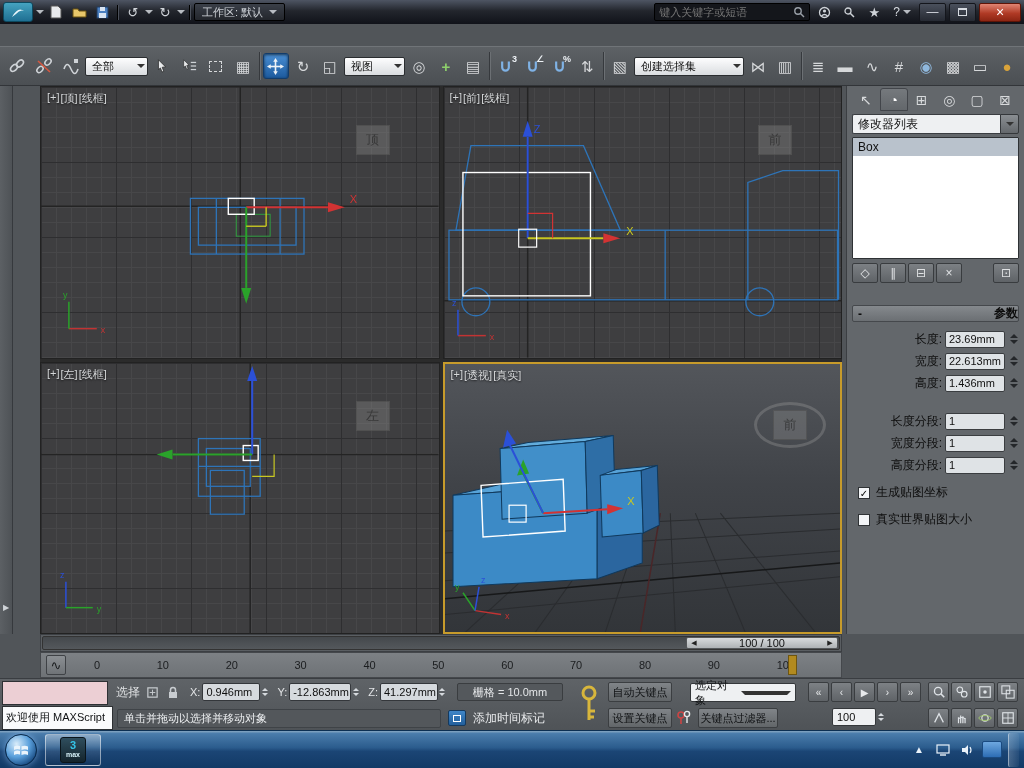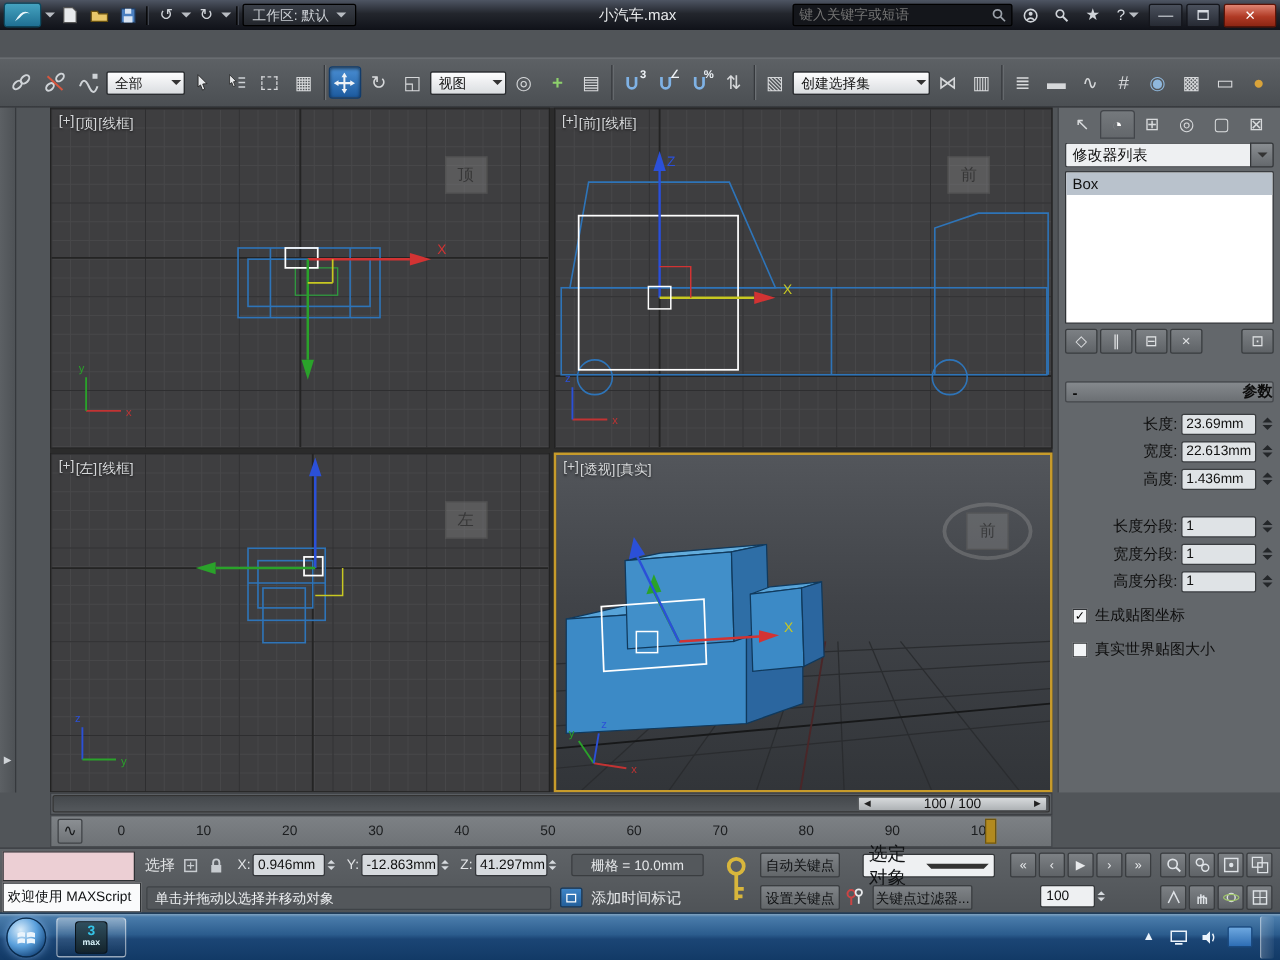--- a/index.html
+++ b/index.html
@@ -9,21 +9,21 @@
 .titlebar{position:absolute;left:0;top:0;width:100%;height:24px;background:linear-gradient(#4e5563,#23262d 45%,#101219);display:flex;align-items:center;padding:0 3px;gap:1px;z-index:40}
 .appbtn{width:30px;height:20px;border-radius:3px;background:linear-gradient(#45a3c0,#1f6f92);border:1px solid #0d4a60;display:flex;align-items:center;justify-content:center;margin-right:2px}
 .appbtn svg{display:block}
 .qbtn{width:22px;height:20px;display:flex;align-items:center;justify-content:center;color:#cfd3d8;font-size:13px;border-radius:2px}
 .tbsep{width:1px;height:15px;background:#000;box-shadow:1px 0 0 #4a4f59;margin:0 3px}
 .wsdrop{height:18px;display:flex;align-items:center;gap:6px;padding:0 7px;border:1px solid #000;border-radius:2px;background:linear-gradient(#3a3f48,#23262c);color:#cdd1d6;font-size:11px}
 .caret{width:0;height:0;border-left:4px solid transparent;border-right:4px solid transparent;border-top:4px solid #b8bcc2}
 .caretd{border-top-color:#333}
 .tbtitle{position:absolute;left:300px;width:420px;text-align:center;font-size:12px;color:#e9ebed;pointer-events:none}
 .tbright{margin-left:auto;display:flex;align-items:center;gap:3px}
-.searchbox{width:176px;height:18px;background:#14161b;border:1px solid #000;border-radius:2px;display:flex;align-items:center;padding:0 4px;gap:3px}
+.searchbox{width:156px;height:18px;background:#14161b;border:1px solid #000;border-radius:2px;display:flex;align-items:center;padding:0 4px;gap:3px}
 .searchbox input{flex:1;background:transparent;border:0;outline:0;color:#9aa0a8;font-size:11px;font-family:inherit;min-width:0}
 .winbtn{width:27px;height:19px;display:flex;align-items:center;justify-content:center;color:#d8dce2;font-size:12px;border-radius:2px;background:linear-gradient(#4a505c,#262a33);border:1px solid #14161c}
 .winbtn.close{width:42px;background:linear-gradient(#e08573,#b03a25 55%,#8c2513);border-color:#5e1407;color:#fff;font-size:14px}
 .maxglyph{width:9px;height:8px;border:1px solid #d8dce2;border-top-width:2px}
 .helpbtn{display:flex;align-items:center;gap:3px;padding:0 5px;height:19px;color:#d8dce2}
 
 .menubar{position:absolute;left:0;top:24px;width:100%;height:22px;background:linear-gradient(#4b5157,#33373c);border-bottom:1px solid #24272b;display:flex;align-items:center;padding-left:8px;z-index:39}
 .mitem{padding:3px 9px;color:#e4e6e8;font-size:12px;white-space:nowrap}
 
 .toolbar{position:absolute;left:0;top:46px;width:100%;height:40px;background:linear-gradient(#5d6165,#4b4f53);border-top:1px solid #707478;border-bottom:1px solid #323539;display:flex;align-items:center;padding:0 4px;gap:1px;z-index:38}
@@ -102,21 +102,21 @@
 .cfield{width:58px;height:18px;background:#d6dade;border:1px solid #34373b;border-radius:2px;color:#0f0f0f;display:flex;align-items:center;padding:0 3px;font-size:11px;margin-left:2px}
 .sspin{width:9px;height:18px;display:flex;flex-direction:column;justify-content:center;gap:2px}
 .sspin i{display:block;width:0;height:0;border-left:3px solid transparent;border-right:3px solid transparent;margin:0 auto}
 .sspin .up{border-bottom:3px solid #d6dade}
 .sspin .dn{border-top:3px solid #d6dade}
 .gridbox{margin-left:10px;width:106px;height:18px;background:#54585c;border:1px solid #3a3d40;border-radius:2px;color:#e4e6e8;display:flex;align-items:center;justify-content:center;font-size:11px}
 .bigkey{position:absolute;left:578px;top:5px}
 .skbtn{position:absolute;width:64px;height:20px;background:linear-gradient(#808488,#626669);border:1px solid #3b3e41;border-radius:2px;color:#0f1113;display:flex;align-items:center;justify-content:center;font-size:11px}
 .autokey{left:608px;top:3px}
 .setkey{left:608px;top:29px}
-.modecombo{position:absolute;left:690px;top:4px;width:106px;height:19px;background:#eef0f2;border:1px solid #34373a;border-radius:2px;display:flex;align-items:center;color:#101214;font-size:15px;padding:0 4px;gap:4px}
+.modecombo{position:absolute;left:690px;top:4px;width:106px;height:19px;background:#eef0f2;border:1px solid #34373a;border-radius:2px;display:flex;align-items:center;color:#101214;font-size:11px;padding:0 4px;gap:4px}
 .modecombo span{flex:1}
 .redkeys{position:absolute;left:676px;top:31px}
 .kfbtn{position:absolute;left:698px;top:29px;width:80px;height:20px;background:linear-gradient(#808488,#626669);border:1px solid #3b3e41;border-radius:2px;color:#0f1113;display:flex;align-items:center;justify-content:center;font-size:11px}
 .framefield{position:absolute;left:832px;top:29px;display:flex;align-items:center}
 .ffield{width:44px;height:18px;background:#eef0f2;border:1px solid #34373a;border-radius:2px;color:#0f0f0f;font-size:11px;display:flex;align-items:center;padding:0 4px}
 .pbcluster{position:absolute;left:806px;top:3px;display:flex}
 .navc{position:absolute;display:flex}
 .n1{left:926px;top:3px}.n2{left:926px;top:29px}
 .pbtn,.nbtn{width:21px;height:20px;margin-left:2px;background:linear-gradient(#7d8185,#5f6367);border:1px solid #3a3d40;border-radius:2px;color:#e8eaec;font-size:10px;display:flex;align-items:center;justify-content:center}
 .promptfield{margin-left:4px;width:324px;height:19px;background:#53575b;border:1px solid #3f4347;border-radius:2px;color:#eef0f2;display:flex;align-items:center;padding:0 6px;font-size:11px;white-space:nowrap;overflow:hidden}
@@ -167,21 +167,20 @@
     <div class="tbsep"></div>
     <div class="qbtn">↺</div>
     <span class="caret"></span>
     <div class="qbtn">↻</div>
     <span class="caret"></span>
     <div class="tbsep"></div>
     <div class="wsdrop">
       <span>工作区: 默认</span>
       <span class="caret"></span>
     </div>
-    <div class="tbtitle">小汽车.max</div>
     <div class="tbright">
       <div class="searchbox">
         <input placeholder="键入关键字或短语" style="">
         <svg width="12" height="12" viewBox="0 0 12 12">
             <circle cx="5" cy="5" r="3.2" fill="none" stroke="#9aa0a8" stroke-width="1.4"></circle>
             <line x1="7.5" y1="7.5" x2="11" y2="11" stroke="#9aa0a8" stroke-width="1.4"></line>
           </svg>
       </div>
       <div class="qbtn">
           <svg width="13" height="13" viewBox="0 0 13 13">

